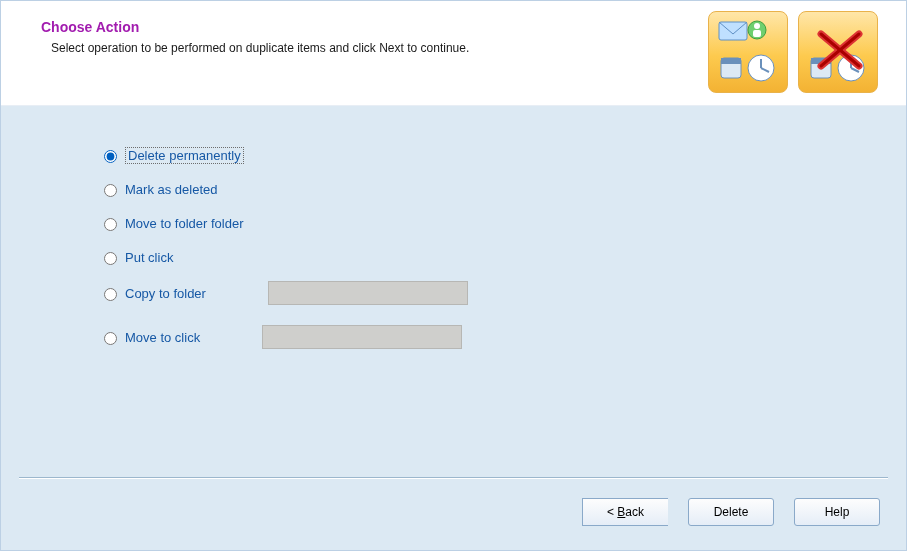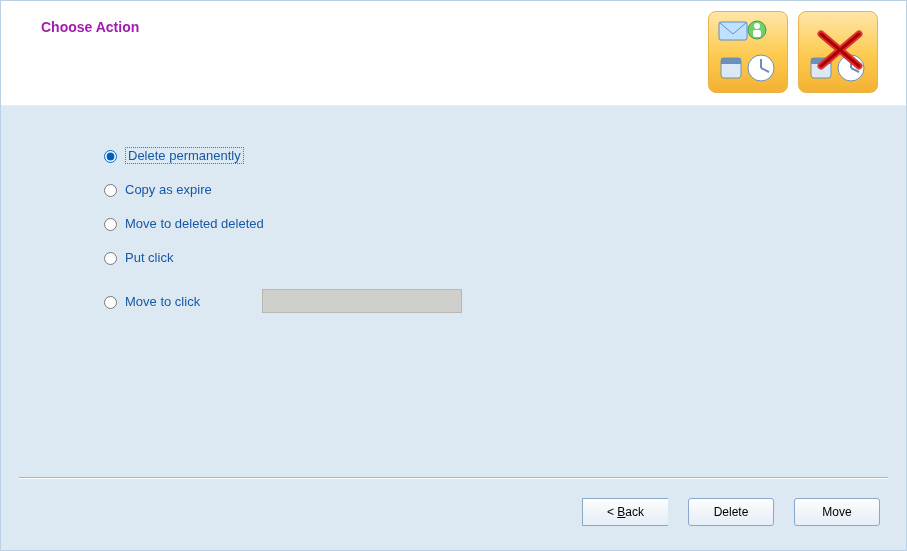--- a/index.html
+++ b/index.html
@@ -127,20 +127,21 @@
     accent-color: #0060c0;
   }
 </style>
 </head>
 <body>
 
 <div class="wizard">
 
   <div class="header">
     <div class="header-title">Choose Action</div>
+    <div class="header-sub">Select operation to be performed on duplicate items and click Next to continue.</div>
 
     <div class="header-icons">
 
       <div class="outlook-tile">
         <svg width="80" height="82">
           <rect x="10" y="10" width="28" height="18" rx="2" fill="#bfe0ff" stroke="#5f90c4"></rect>
           <polyline points="10,10 24,22 38,10" fill="none" stroke="#5f90c4"></polyline>
           <circle cx="48" cy="18" r="9" fill="#6fcf6f" stroke="#3f9f3f"></circle>
           <circle cx="48" cy="14" r="3" fill="#ffffff"></circle>
           <rect x="44" y="18" width="8" height="7" rx="2" fill="#ffffff"></rect>
@@ -172,46 +173,51 @@
 
   <div class="content">
 
     <div class="opt-row selected">
       <input class="radio" type="radio" name="act" checked="" style="">
       <label>Delete permanently</label>
     </div>
 
     <div class="opt-row">
       <input class="radio" type="radio" name="act" style="">
-      <label>Copy as expire</label>
+      <label>Mark as deleted</label>
     </div>
 
     <div class="opt-row">
       <input class="radio" type="radio" name="act" style="">
-      <label>Move to deleted deleted</label>
+      <label>Move to folder folder</label>
     </div>
 
     <div class="opt-row">
       <input class="radio" type="radio" name="act" style="">
       <label>Put click</label>
     </div>
 
+    <div class="opt-row folder-row">
+      <input class="radio" type="radio" name="act" style="">
+      <label>Copy to folder</label>
+      <input type="text" class="folder-input" disabled="" value="" style="">
+    </div>
 
     <div class="opt-row folder-row" style="margin-top:10px">
       <input class="radio" type="radio" name="act" style="">
       <label>Move to click</label>
       <input type="text" class="folder-input" disabled="" value="" style="">
     </div>
 
   </div>
 
   <div class="footer-sep"></div>
   <div class="button-row">
     <div class="btn-group">
       <button class="wizard-btn">
         &lt; <span class="mn">B</span>ack
       </button>
     </div>
     <button class="wizard-btn">Delete</button>
-    <button class="wizard-btn">Move</button>
+    <button class="wizard-btn">Help</button>
   </div>
 
 </div>
 
 </body></html>

